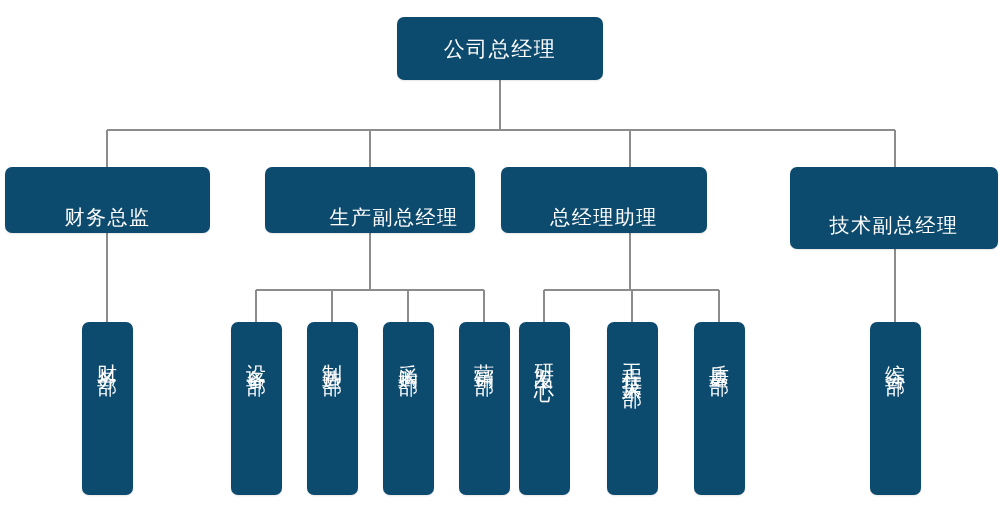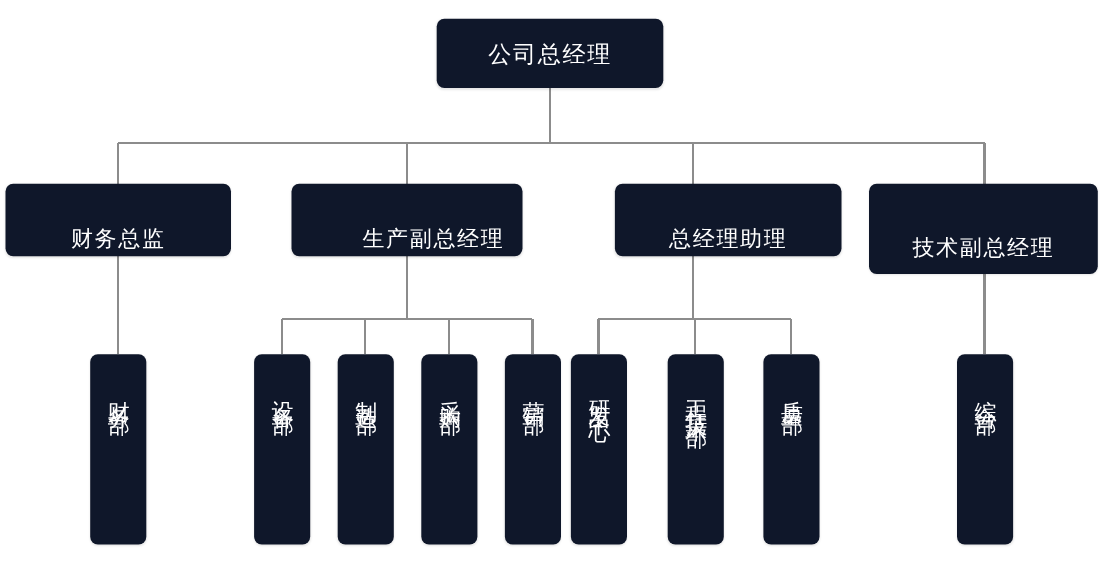--- a/index.html
+++ b/index.html
@@ -18,21 +18,21 @@
   #connector-layer {
     position: absolute;
     left: 0;
     top: 0;
     width: 1000px;
     height: 530px;
     pointer-events: none;
   }
   .node {
     position: absolute;
-    background: #0f172a;
+    background: #0c4a6e;
     border-radius: 7px;
     box-sizing: border-box;
     display: flex;
     align-items: center;
     justify-content: center;
     color: #ffffff;
     box-shadow: 0 1px 2px rgba(0,0,0,0.10);
   }
   .node-label {
     color: #ffffff;
@@ -101,21 +101,21 @@
   <div class="node level-1" style="left:397px; top:17px; width:206px; height:63px;">
     <span class="node-label">公司总经理</span>
   </div>
 
   <div class="node level-2" style="left:5px; top:167px; width:205px; height:66px;">
     <span class="node-label">财务总监</span>
   </div>
   <div class="node level-2" style="left:265px; top:167px; width:210px; height:66px;padding-left:48px;">
     <span class="node-label">生产副总经理</span>
   </div>
-  <div class="node level-2" style="left:559px; top:167px; width:206px; height:66px;">
+  <div class="node level-2" style="left:501px; top:167px; width:206px; height:66px;">
     <span class="node-label">总经理助理</span>
   </div>
   <div class="node level-2" style="left:790px; top:167px; width:208px; height:82px;">
     <span class="node-label">技术副总经理</span>
   </div>
 
   <div class="node level-3" style="left:82px; top:322px; width:51px; height:173px;">
     <span class="node-label">财务部</span>
   </div>
   <div class="node level-3" style="left:231px; top:322px; width:51px; height:173px;">

